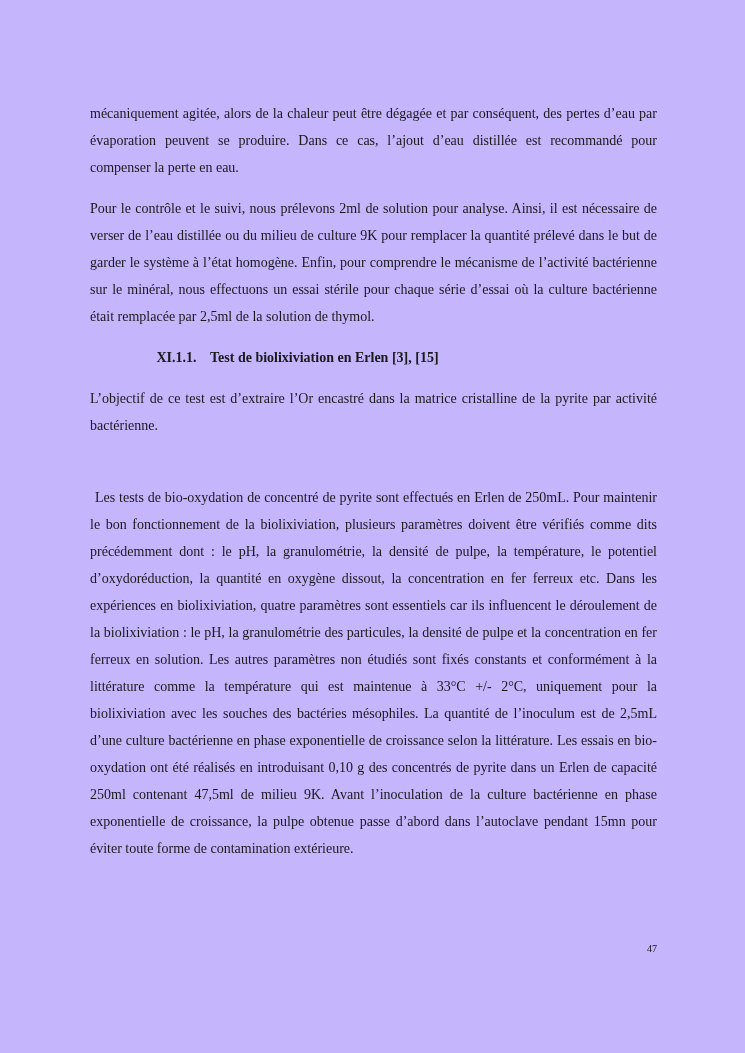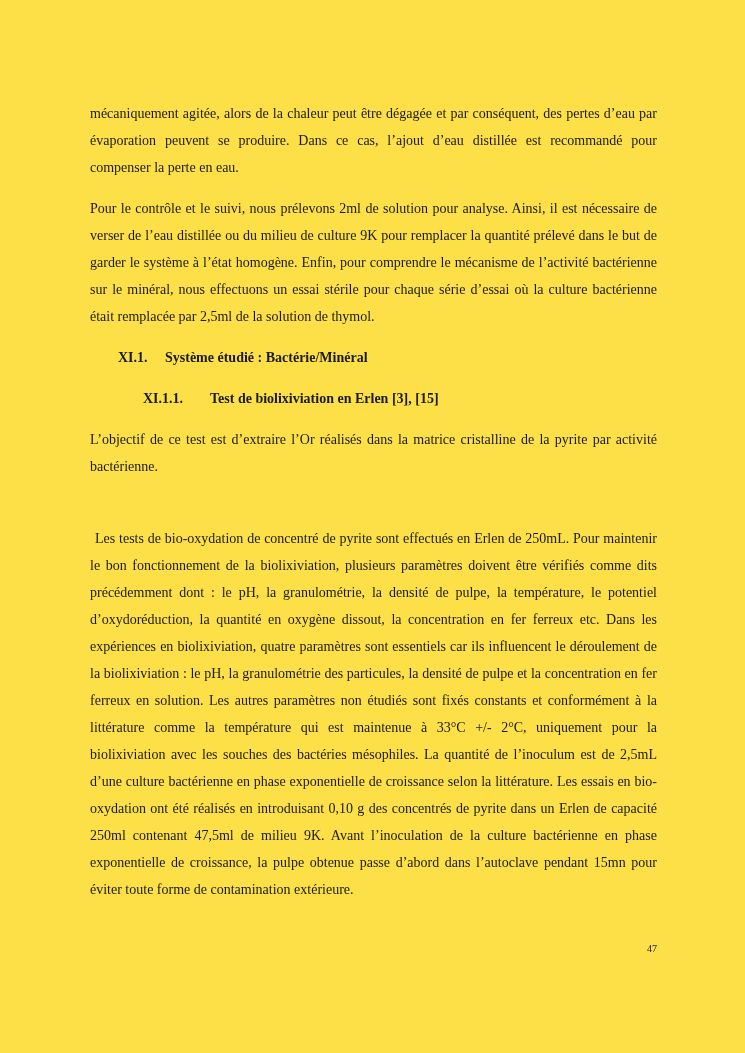--- a/index.html
+++ b/index.html
@@ -4,21 +4,21 @@
 <style>
   html, body {
     margin: 0;
     padding: 0;
     background: #ffffff;
   }
   .page {
     position: relative;
     width: 745px;
     height: 1053px;
-    background: #fde047;
+    background: #c4b5fd;
     font-family: "Liberation Serif", "DejaVu Serif", serif;
     color: #1a1a1a;
     overflow: hidden;
     box-sizing: border-box;
     padding: 100px 88px 0 90px;
   }
   .body-text p {
     margin: 0 0 14px 0;
     font-size: 14px;
     line-height: 27px;
@@ -45,48 +45,46 @@
     margin-left: 28px;
   }
   .heading-1 .hnum {
     width: 47px;
   }
   .heading-2 {
     margin-left: 53px;
   }
   .heading-2 .hnum {
     width: 67px;
+    text-align: center;
   }
   .page-number {
     position: absolute;
     top: 940px;
     right: 88px;
     font-size: 10px;
     line-height: 18px;
   }
 </style>
 </head>
 <body>
 
 <div class="page">
   <div class="body-text">
 
     <p>mécaniquement agitée, alors de la chaleur peut être dégagée et par conséquent, des pertes d’eau par évaporation peuvent se produire. Dans ce cas, l’ajout d’eau distillée est recommandé pour compenser la perte en eau.</p>
 
     <p>Pour le contrôle et le suivi, nous prélevons 2ml de solution pour analyse. Ainsi, il est nécessaire de verser de l’eau distillée ou du milieu de culture 9K pour remplacer la quantité prélevé dans le but de garder le système à l’état homogène. Enfin, pour comprendre le mécanisme de l’activité bactérienne sur le minéral, nous effectuons un essai stérile pour chaque série d’essai où la culture bactérienne était remplacée par 2,5ml de la solution de thymol.</p>
 
-    <h2 class="heading heading-1">
-      <span class="hnum">XI.1.</span><span class="htitle">Système étudié : Bactérie/Minéral</span>
-    </h2>
 
     <h3 class="heading heading-2">
       <span class="hnum">XI.1.1.</span><span class="htitle">Test de biolixiviation en Erlen  [3], [15]</span>
     </h3>
 
-    <p>L’objectif de ce test est d’extraire l’Or réalisés dans la matrice cristalline de la pyrite par activité bactérienne.</p>
+    <p>L’objectif de ce test est d’extraire l’Or encastré dans la matrice cristalline de la pyrite par activité bactérienne.</p>
 
     <p class="small-indent">Les tests de bio-oxydation de concentré de pyrite sont effectués en Erlen de 250mL. Pour maintenir le bon fonctionnement de la biolixiviation, plusieurs paramètres doivent être vérifiés comme dits précédemment dont : le pH, la granulométrie, la densité de pulpe, la température, le potentiel d’oxydoréduction, la quantité en oxygène dissout, la concentration en fer ferreux etc. Dans les expériences en biolixiviation, quatre paramètres sont essentiels car ils influencent le déroulement de la biolixiviation : le pH, la granulométrie des particules, la densité de pulpe et la concentration en fer ferreux en solution. Les autres paramètres non étudiés sont fixés constants et conformément à la littérature comme la température qui est maintenue à 33°C +/- 2°C, uniquement pour la biolixiviation avec les souches des bactéries mésophiles. La quantité de l’inoculum est de 2,5mL d’une culture bactérienne en phase exponentielle de croissance selon la littérature. Les essais en bio-oxydation ont été réalisés en introduisant 0,10 g des concentrés de pyrite dans un Erlen de capacité 250ml contenant 47,5ml  de milieu 9K. Avant l’inoculation  de la culture bactérienne en phase exponentielle de croissance, la pulpe obtenue passe d’abord dans l’autoclave pendant 15mn pour éviter toute forme de contamination extérieure.</p>
 
 
   </div>
 
   <div class="page-number">47</div>
 </div>
 
 </body></html>

